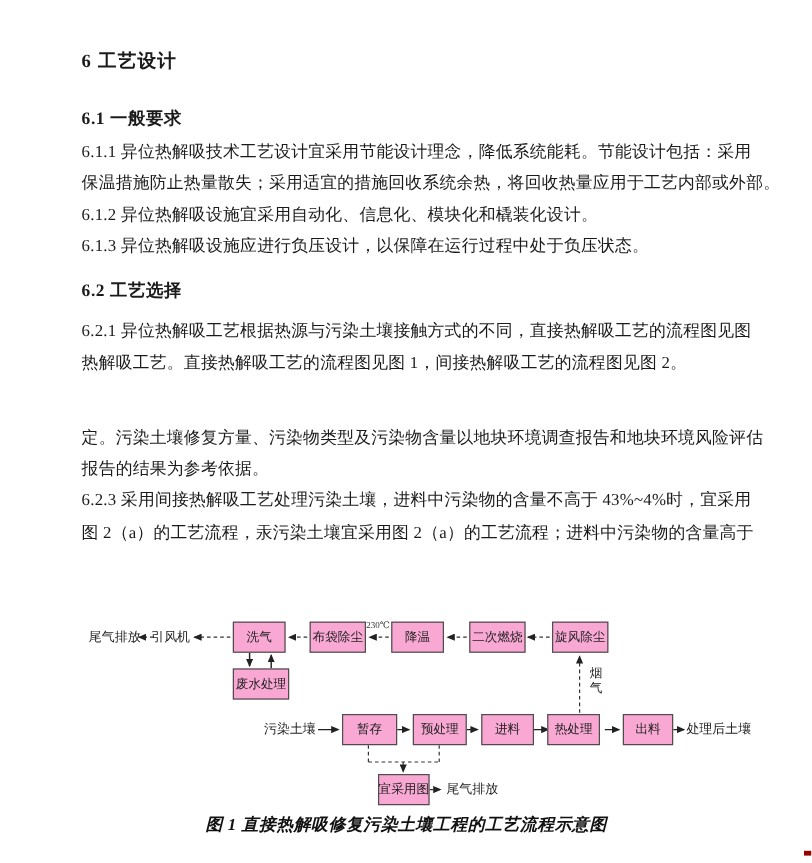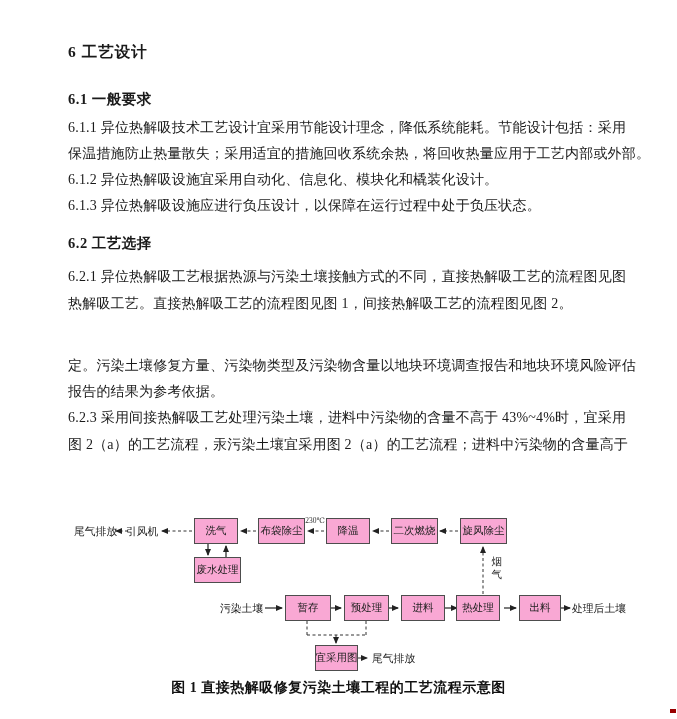--- a/index.html
+++ b/index.html
@@ -36,21 +36,21 @@
   .vlabel{
     position:absolute;width:12px;
     font-size:10.5px;line-height:13px;color:#222;
     word-break:break-all;text-align:right;
   }
   .dsvg{position:absolute;left:0;top:0;width:677px;height:185px;}
   .caption{
     position:absolute;left:0;top:679px;width:677px;
     text-align:center;font-size:14px;font-weight:bold;
     letter-spacing:0.5px;color:#111;
-    box-sizing:border-box;
+    box-sizing:border-box;font-style:italic;
   }
   .red-artifact{
     position:absolute;left:670px;top:709px;width:6px;height:4px;
     background:#990000;
   }
 </style>
 </head>
 <body>
 
 <div class="page">

